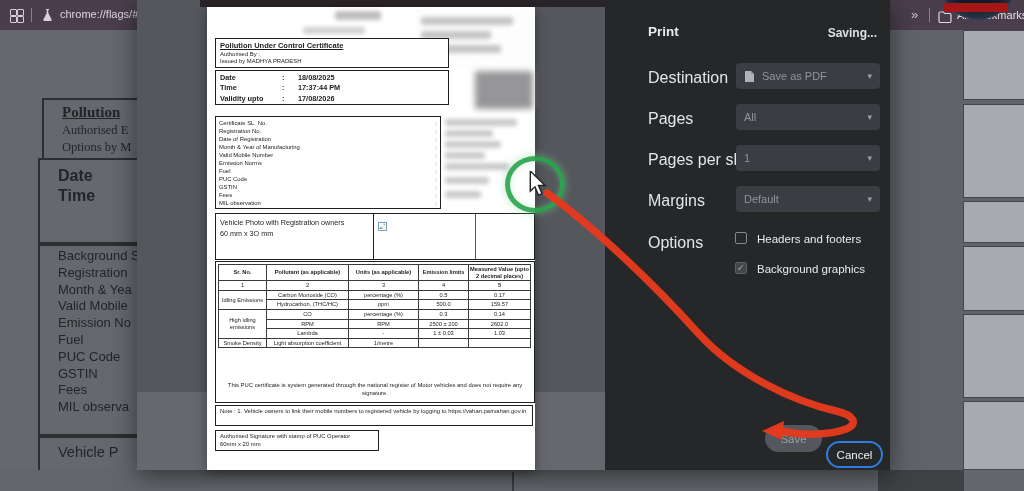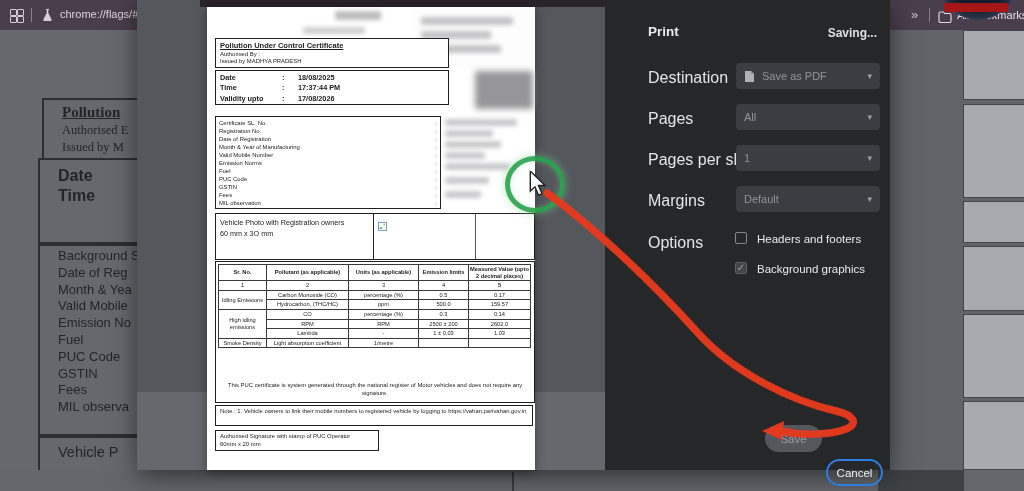--- a/index.html
+++ b/index.html
@@ -83,21 +83,21 @@
   #panel-status{left:160px;top:26px;width:112px;text-align:right;font-size:12px;font-weight:bold;color:#dde0e3;}
   .row-label{position:absolute;left:43px;font-size:16px;color:#e3e5e8;}
   .dropdown{position:absolute;left:131px;width:144px;height:26px;background:#3a3d41;border-radius:4px;color:#90959b;font-size:11px;display:flex;align-items:center;padding:0 8px;box-sizing:border-box;}
   .dropdown .val{flex:1;white-space:nowrap;overflow:hidden;}
   .dropdown .caret{font-size:9px;color:#9aa0a6;}
   .checkbox{position:absolute;width:12px;height:12px;border:1.5px solid #85898e;border-radius:2px;box-sizing:border-box;font-size:10px;line-height:9px;text-align:center;color:#9aa0a6;}
   .checkbox.checked{background:#43464a;border-color:#5d6165;}
   .checkbox.checked::after{content:"\2713";}
   .cb-label{position:absolute;left:152px;font-size:11.5px;color:#e8eaed;}
   #save-btn{left:160px;top:425px;width:57px;height:27px;border-radius:14px;background:#54575c;color:#9aa0a6;font-size:11.5px;display:flex;align-items:center;justify-content:center;}
-  #cancel-btn{left:221px;top:432px;width:57px;height:27px;border-radius:14px;border:2px solid #2e7de0;box-sizing:border-box;color:#eef1f4;font-size:11.5px;display:flex;align-items:center;justify-content:center;background:transparent;margin-top:27px;}
+  #cancel-btn{left:221px;top:414px;width:57px;height:27px;border-radius:14px;border:2px solid #2e7de0;box-sizing:border-box;color:#eef1f4;font-size:11.5px;display:flex;align-items:center;justify-content:center;background:transparent;margin-top:27px;}
 
   
   #click-ring{left:505px;top:156px;width:50px;height:47px;border:5px solid rgba(43,164,78,.92);border-radius:50%;box-shadow:0 0 10px rgba(130,210,150,.55), inset 0 0 6px rgba(130,210,150,.4);}
   #arrow-svg{left:0;top:0;pointer-events:none;}
   #cursor-svg{left:529px;top:171px;pointer-events:none;}
 
   
   #logo-badge{left:939px;top:-58px;width:74px;height:74px;border-radius:50%;background:#131c2b;border:2px solid #2c3a55;box-shadow:inset 0 -4px 8px rgba(255,255,255,.12);}
   #logo-band{left:944px;top:3px;width:64px;height:9px;background:#a61616;border-radius:1px;filter:blur(.6px);}
 </style>
@@ -127,29 +127,29 @@
           <path d="M1 2.5c0-.8.6-1.5 1.4-1.5h3l1.2 1.5h5c.8 0 1.4.7 1.4 1.5v6c0 .8-.6 1.5-1.4 1.5H2.4C1.6 11.5 1 10.8 1 10z" fill="none" stroke="#e0d6e0" stroke-width="1.2"></path>
         </svg>
     </span>
     <span id="bookmarks-label" class="abs">All Bookmarks</span>
   </div>
 
   <div id="bg-left" class="abs">
     <div id="bg-box-header" class="bgbox">
       <div id="bg-title">Pollution</div>
       <div id="bg-line2">Authorised E</div>
-      <div id="bg-line3">Issued by M</div>
+      <div id="bg-line3">Options by M</div>
     </div>
     <div id="bg-box-dates" class="bgbox">
       <div>Date</div>
       <div>Time</div>
     </div>
     <div id="bg-box-fields" class="bgbox">
       <div>Background S</div>
-      <div>Date of Reg</div>
+      <div>Registration</div>
       <div>Month &amp; Yea</div>
       <div>Valid Mobile</div>
       <div>Emission No</div>
       <div>Fuel</div>
       <div>PUC Code</div>
       <div>GSTIN</div>
       <div>Fees</div>
       <div>MIL observa</div>
     </div>
     <div id="bg-box-vehicle" class="bgbox">

